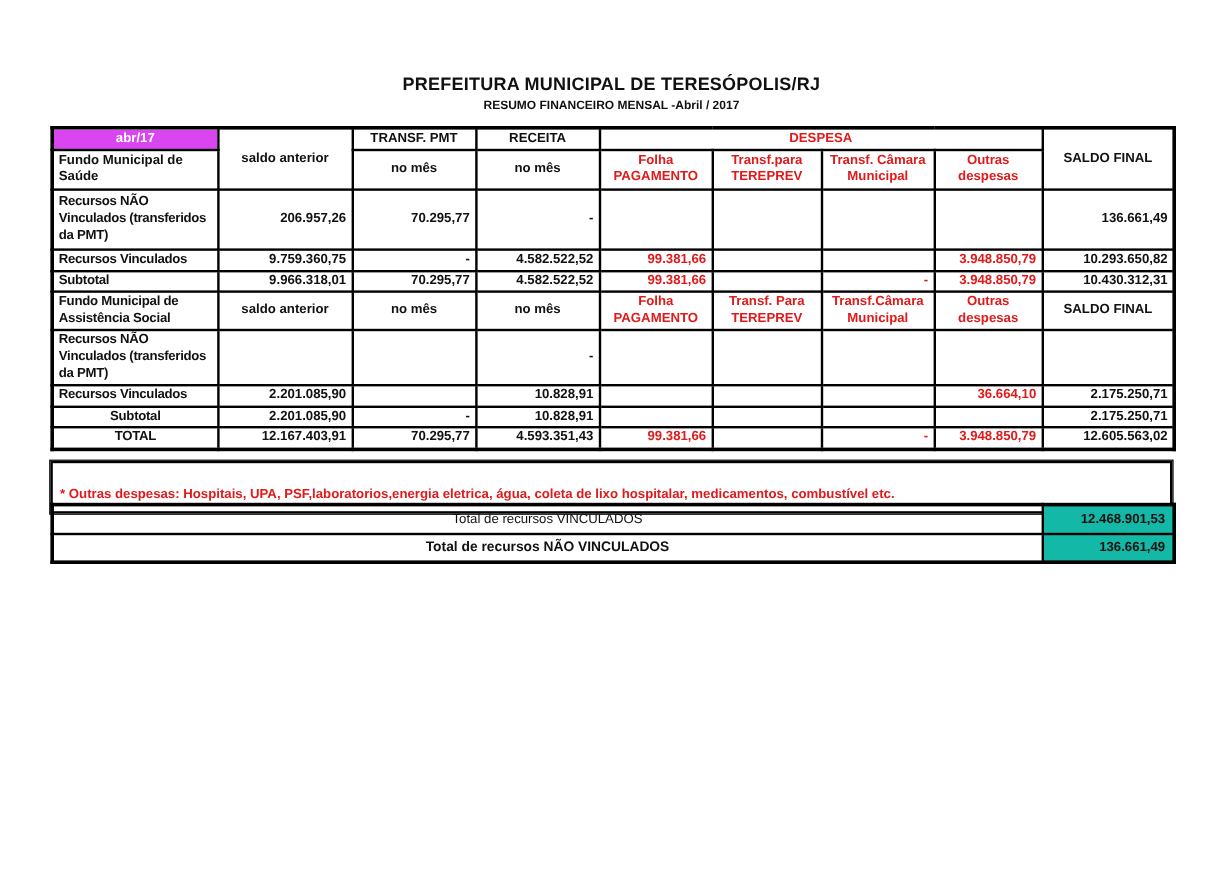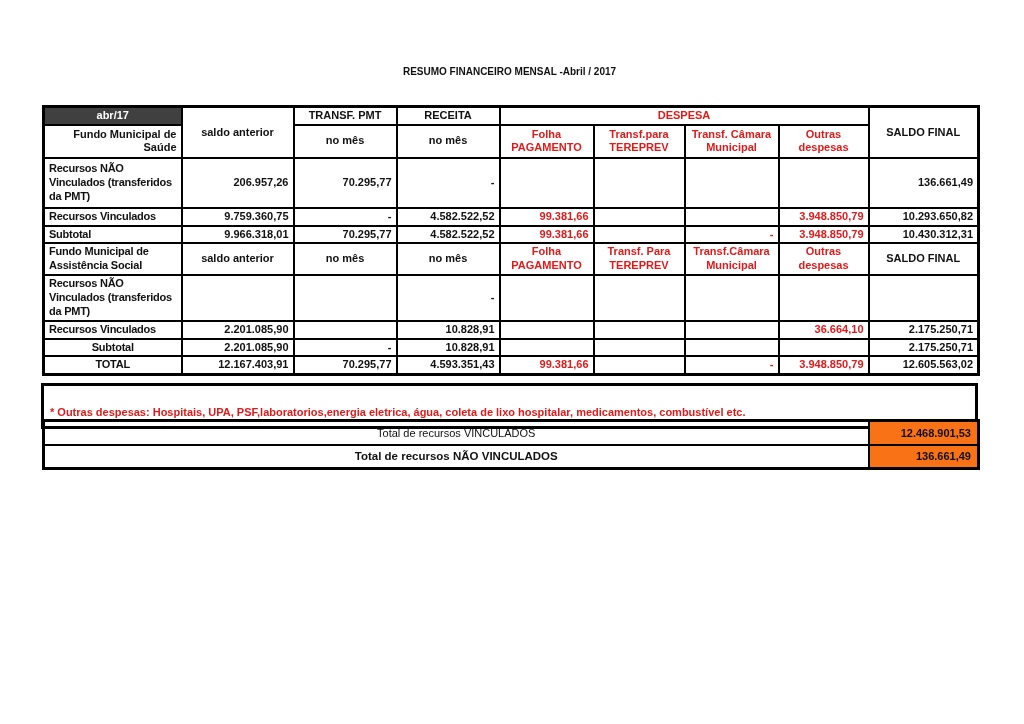--- a/index.html
+++ b/index.html
@@ -7,42 +7,43 @@
   body { width:1024px; height:724px; position:relative; font-family:"Liberation Sans", sans-serif; color:#111; }
 
   .title-block { position:absolute; left:42px; top:62px; width:935px; text-align:center; }
   .doc-title { font-size:15px; font-weight:bold; letter-spacing:.2px; }
   .doc-subtitle { font-size:10px; font-weight:bold; margin-top:4px; }
 
   table.main { position:absolute; left:42px; top:105px; width:935px; border-collapse:collapse; table-layout:fixed; border:3px solid #000; }
   table.main td, table.main th { border:2px solid #000; font-size:11px; font-weight:bold; padding:1px 4px; vertical-align:middle; overflow:hidden; line-height:1.25; }
 
   th { text-align:center; }
-  .black-cell { background:#404040; color:#fff; }
+  .black-cell { background:#d946ef; color:#fff; }
   .red { color:#e01a1a; }
   td.num { text-align:right; vertical-align:bottom; white-space:nowrap; }
   td.dash { padding-right:34px; }
   td.rowlabel { text-align:left; vertical-align:bottom; font-size:10.5px; letter-spacing:-0.25px; line-height:15px;margin-left:32px; }
   td.rowlabel.center { text-align:center; vertical-align:middle; font-size:11px; }
-  th.fund { text-align:right; font-size:11px; }
+  th.fund { text-align:left; font-size:11px; }
   th.fund.left { text-align:left; letter-spacing:-0.2px; }
 
   .footnote { position:absolute; left:42px; top:384px; width:935px; height:25px; border:2px solid #000; outline:1px solid #000;
               font-size:11px; font-weight:bold; color:#e01a1a; padding:20px 6px; white-space:nowrap; overflow:hidden; }
 
   table.summary { position:absolute; left:42px; top:419px; width:935px; border-collapse:collapse; table-layout:fixed; border:3px solid #000; }
   table.summary td { border:2px solid #000; font-size:11px; padding:1px 6px; height:24px; }
   td.sum-label { text-align:center; }
   td.sum-label.heavy { font-weight:bold; font-size:11.5px; }
-  td.sum-value { text-align:right; font-weight:bold; background:#f97316; white-space:nowrap; }
+  td.sum-value { text-align:right; font-weight:bold; background:#14b8a6; white-space:nowrap; }
 </style>
 </head>
 <body>
 
 <div class="title-block">
+  <div class="doc-title">PREFEITURA MUNICIPAL DE TERESÓPOLIS/RJ</div>
   <div class="doc-subtitle">RESUMO FINANCEIRO MENSAL -Abril / 2017</div>
 </div>
 
 <table class="main">
   <colgroup>
     <col style="width:138px">
       <col style="width:112px">
       <col style="width:103px">
       <col style="width:103px">
     <col style="width:94px">

